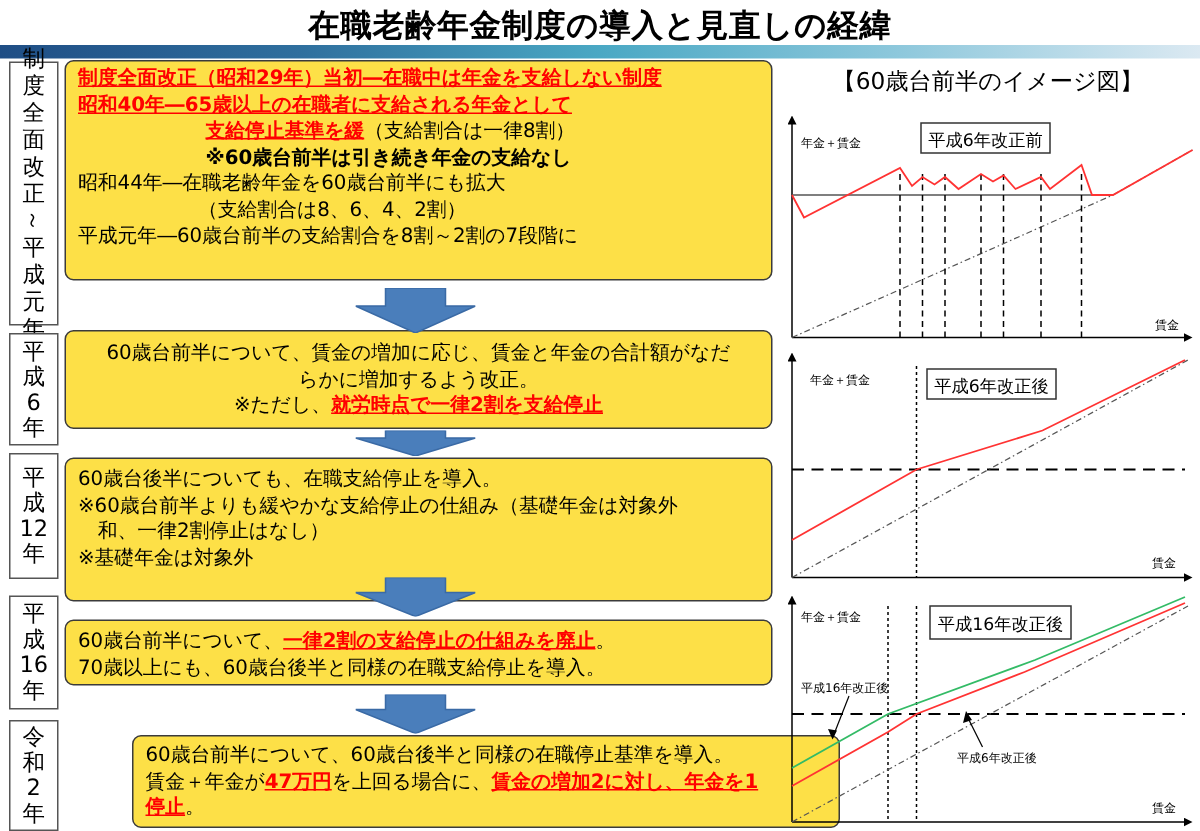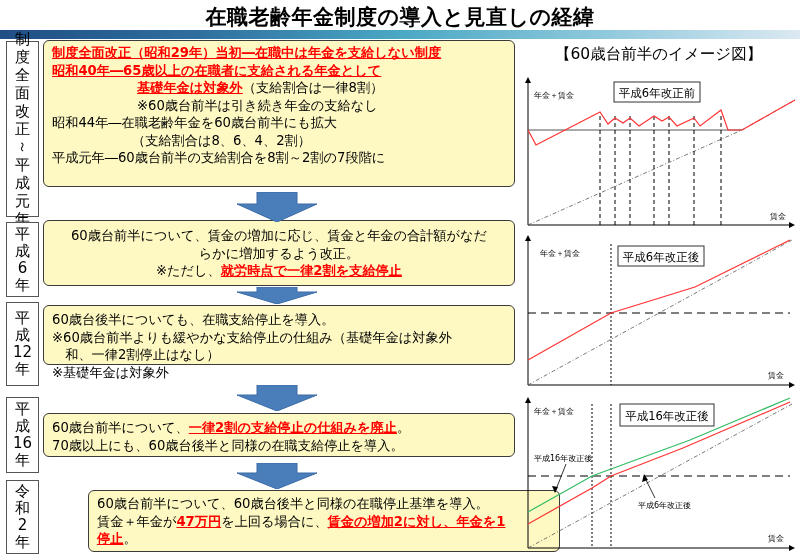--- a/index.html
+++ b/index.html
@@ -4,21 +4,21 @@
 <style>
   html,body{margin:0;padding:0;}
   body{width:800px;height:554px;position:relative;background:#ffffff;overflow:hidden;
        font-family:"DejaVu Sans","Liberation Sans",sans-serif;color:#000;}
   .title{position:absolute;left:0;top:3px;width:800px;text-align:center;font-size:21px;font-weight:bold;letter-spacing:0.5px;}
   .gradbar{position:absolute;left:0;top:30px;width:800px;height:9px;
     background:linear-gradient(to right,#1f4e85 0%,#2f6f9e 25%,#4aa8c4 50%,#8ec8dc 75%,#dbe9f2 100%);}
   .era{position:absolute;left:6px;width:31px;border:1px solid #555;background:#fff;
        display:flex;flex-direction:column;align-items:center;justify-content:center;font-size:15px;line-height:18px;}
   .era span{display:block;text-align:center;}
-  .box{position:absolute;left:43px;width:472px;background:#fef9c3;border:1px solid #3b3b3b;border-radius:6px;
+  .box{position:absolute;left:43px;width:472px;background:#fde047;border:1px solid #3b3b3b;border-radius:6px;
        font-size:13.2px;line-height:17.5px;padding:3px 8px;box-sizing:border-box;}
   .box .ln{white-space:nowrap;}
   .red{color:#ff0000;font-weight:bold;text-decoration:underline;}
   .indent{padding-left:72px;}
   .arrow{position:absolute;width:80px;height:30px;}
   .chart-title{position:absolute;left:555px;top:44px;font-size:15.5px;}
   svg text{font-family:"DejaVu Sans","Liberation Sans",sans-serif;}
 </style>
 </head>
 <body>
@@ -60,34 +60,34 @@
 <div class="era" style="top:480px;height:72px;line-height:17px;">
   <span>令</span>
   <span>和</span>
   <span>2</span>
   <span>年</span>
 </div>
 
 <div class="box" style="top:40px;height:147px;">
   <div class="ln"><span class="red">制度全面改正（昭和29年）当初―在職中は年金を支給しない制度</span></div>
   <div class="ln"><span class="red">昭和40年―65歳以上の在職者に支給される年金として</span></div>
-  <div class="ln indent" style="padding-left:85px;"><span class="red">基礎年金は対象外</span><span>（支給割合は一律8割）</span></div>
-  <div class="ln" style="padding-left:85px;"><span>※60歳台前半は引き続き年金の支給なし</span></div>
+  <div class="ln indent" style="padding-left:85px;"><span class="red">支給停止基準を緩</span><span>（支給割合は一律8割）</span></div>
+  <div class="ln" style="padding-left:85px;font-weight:bold;"><span>※60歳台前半は引き続き年金の支給なし</span></div>
   <div class="ln"><span>昭和44年―在職老齢年金を60歳台前半にも拡大</span></div>
   <div class="ln" style="padding-left:80px;"><span>（支給割合は8、6、4、2割）</span></div>
   <div class="ln"><span>平成元年―60歳台前半の支給割合を8割～2割の7段階に</span></div>
 </div>
 
 <div class="box" style="top:220px;height:66px;padding-top:6px;text-align:center;">
   <div class="ln"><span>60歳台前半について、賃金の増加に応じ、賃金と年金の合計額がなだ</span></div>
   <div class="ln"><span>らかに増加するよう改正。</span></div>
   <div class="ln"><span>※ただし、</span><span class="red">就労時点で一律2割を支給停止</span></div>
 </div>
 
-<div class="box" style="top:305px;height:60px;padding-top:5px;">
+<div class="box" style="top:305px;height:96px;padding-top:5px;">
   <div class="ln"><span>60歳台後半についても、在職支給停止を導入。</span></div>
   <div class="ln"><span>※60歳台前半よりも緩やかな支給停止の仕組み（基礎年金は対象外</span></div>
   <div class="ln"><span>　和、一律2割停止はなし）</span></div>
   <div class="ln"><span>※基礎年金は対象外</span></div>
 </div>
 
 <div class="box" style="top:413px;height:44px;padding-top:5px;">
   <div class="ln"><span>60歳台前半について、</span><span class="red">一律2割の支給停止の仕組みを廃止</span><span>。</span></div>
   <div class="ln"><span>70歳以上にも、60歳台後半と同様の在職支給停止を導入。</span></div>
 </div>

